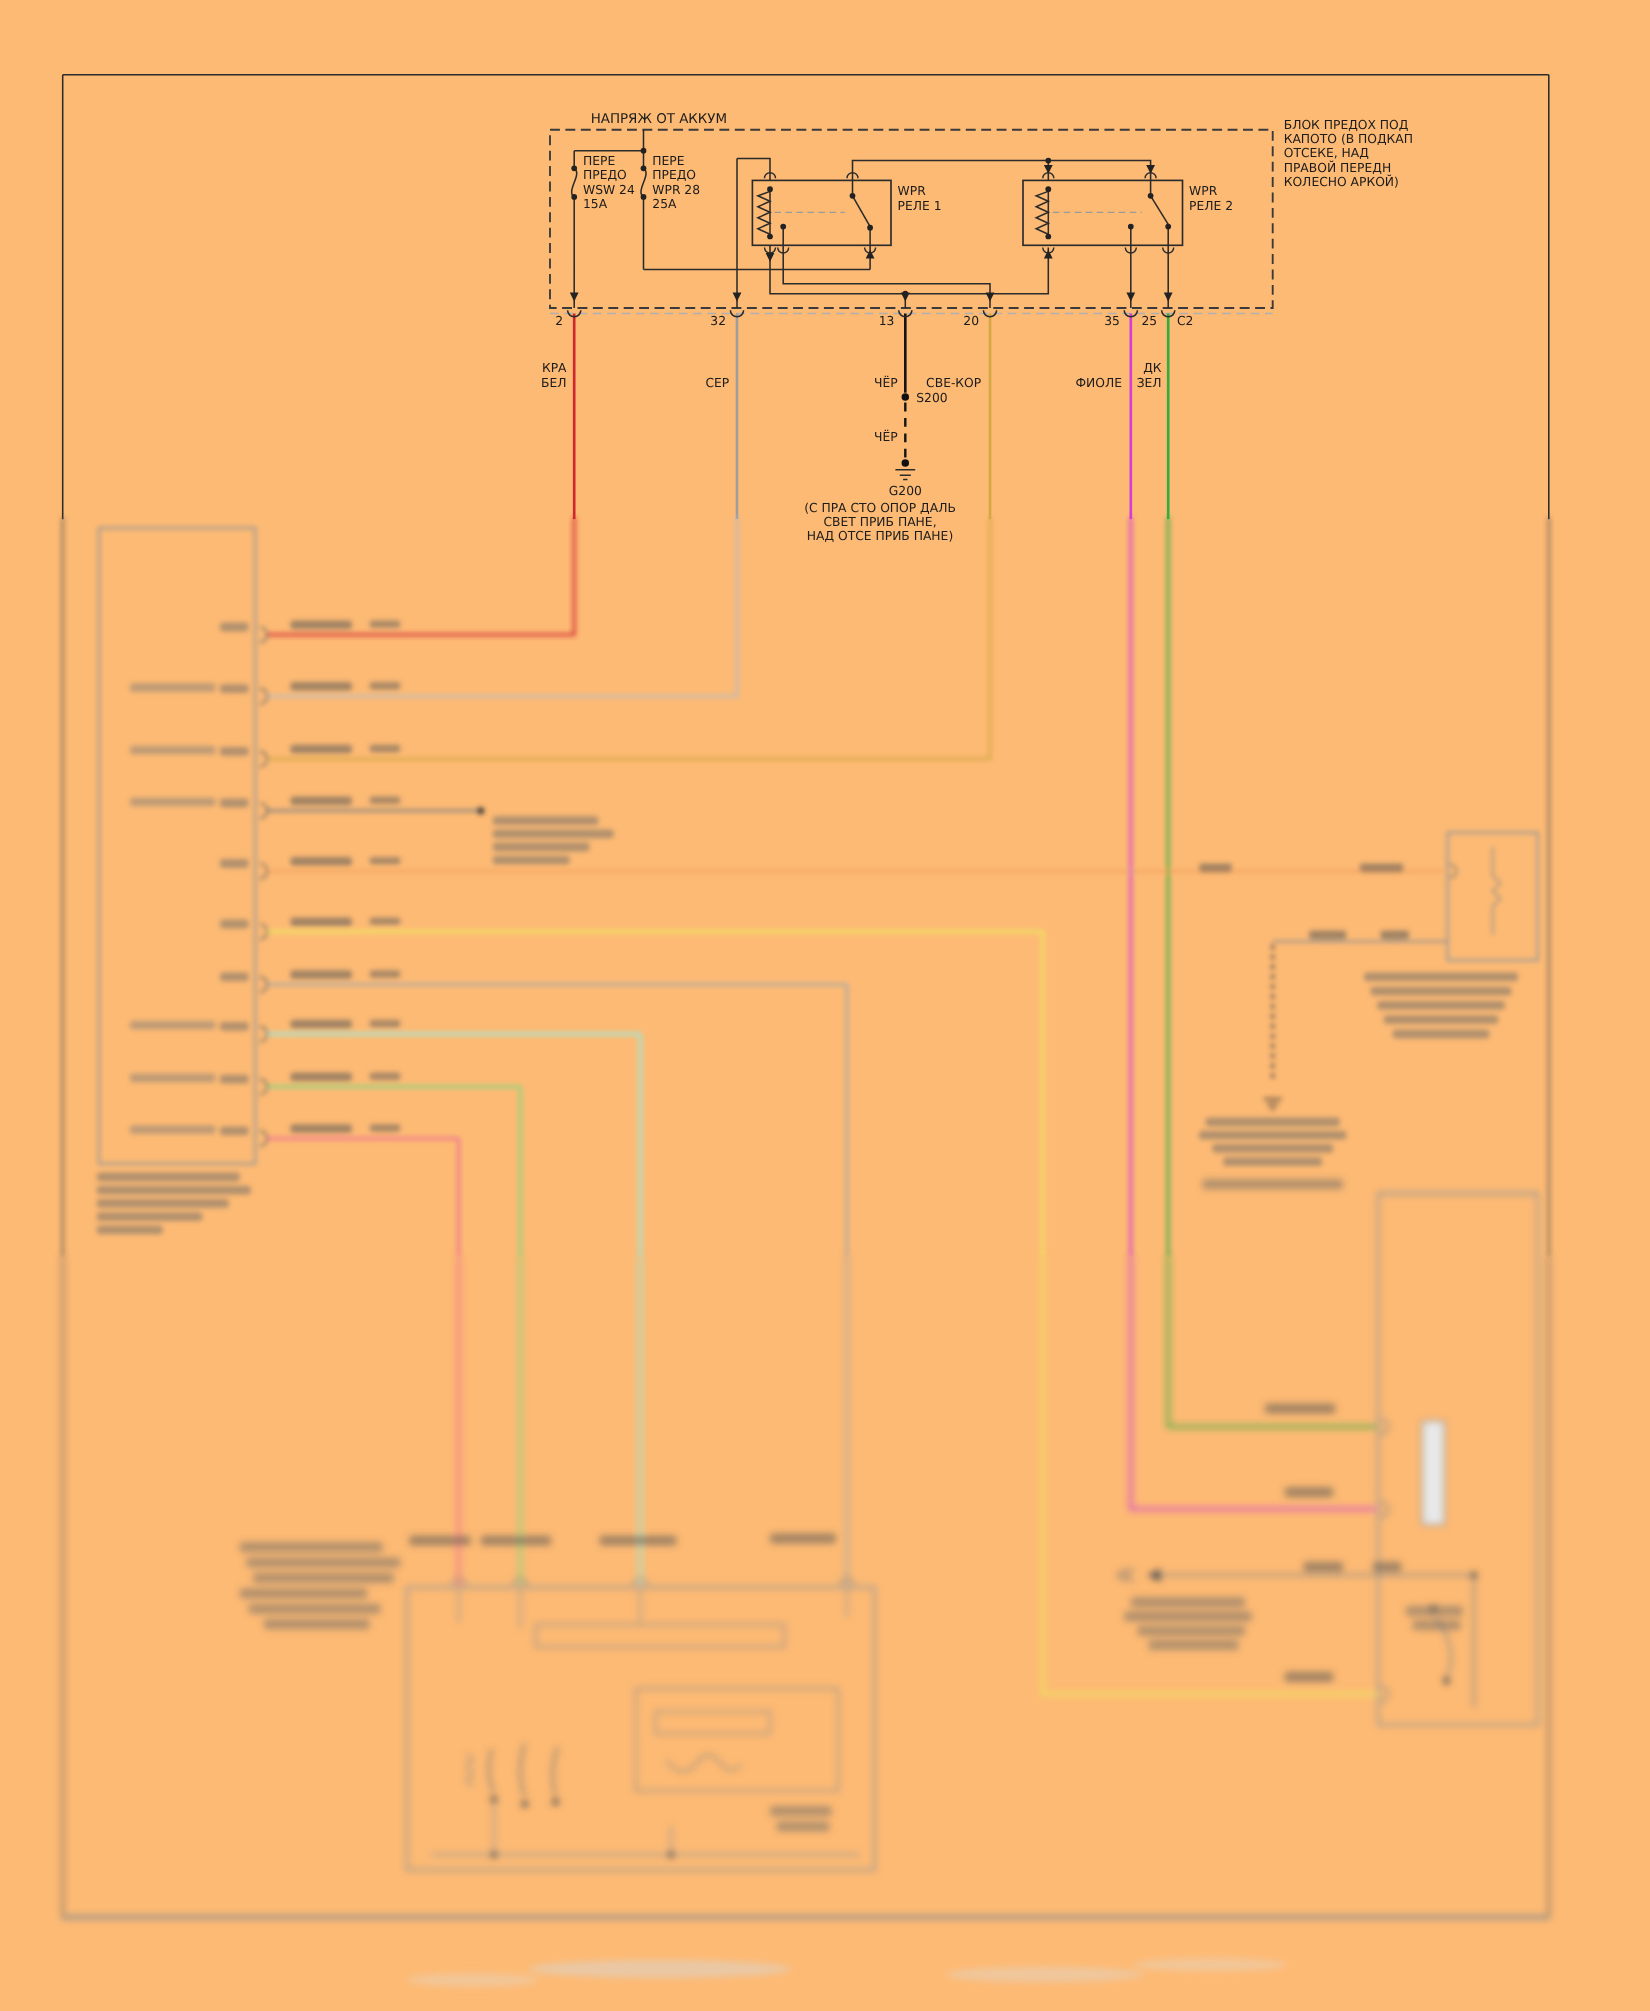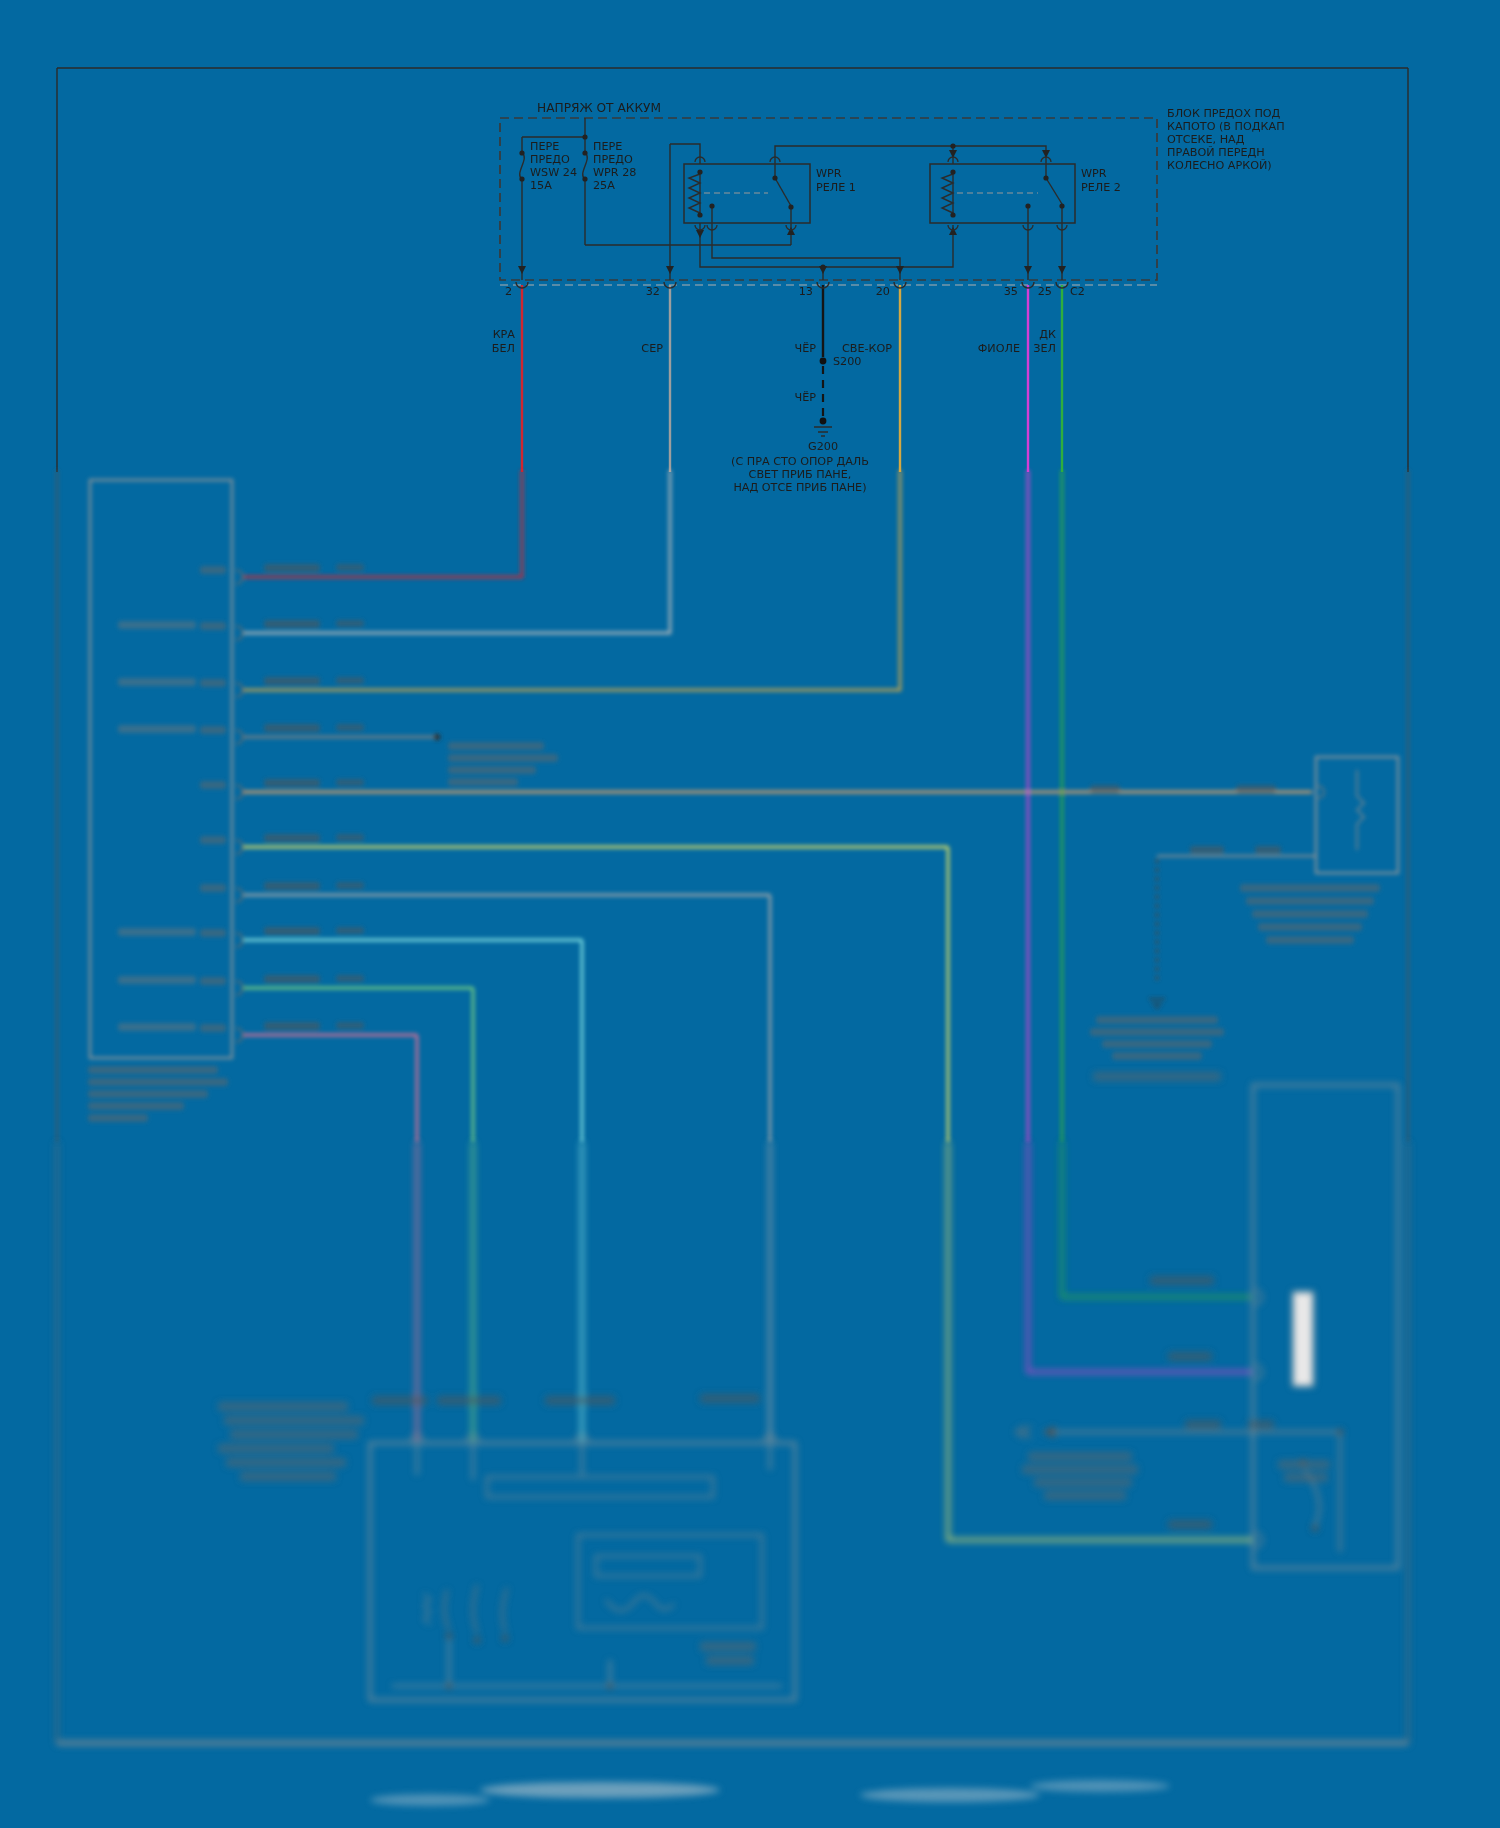--- a/index.html
+++ b/index.html
@@ -1,16 +1,16 @@
 <!DOCTYPE html>
 <html><head>
 <meta charset="utf-8">
 <style>
   html,body{margin:0;padding:0;background:#ffffff;}
-  #stage{position:relative;width:1500px;height:1828px;background:#0369a1;overflow:hidden;}
+  #stage{position:relative;width:1500px;height:1828px;background:#fdba74;overflow:hidden;}
   svg{position:absolute;left:0;top:0;}
   .t{font-family:"DejaVu Sans","Liberation Sans",sans-serif;font-size:11.2px;fill:#1c1c1c;}
   .t12{font-size:12.2px;}
   .ln{stroke:#2b2b2b;stroke-width:1.4;fill:none;}
   .bx{stroke:#2b2b2b;stroke-width:1.5;fill:none;}
   .gbx{stroke:#979797;stroke-width:2;fill:none;}
   .dshbox{stroke:#3a3a3a;stroke-width:1.7;fill:none;stroke-dasharray:9,5;}
   .dshgray{stroke:#b0b0b0;stroke-width:1.2;fill:none;stroke-dasharray:8,5;}
   .dshin{stroke:#9a9a9a;stroke-width:1.2;fill:none;stroke-dasharray:6,4;}
   .wire{fill:none;stroke-width:2.4;}

